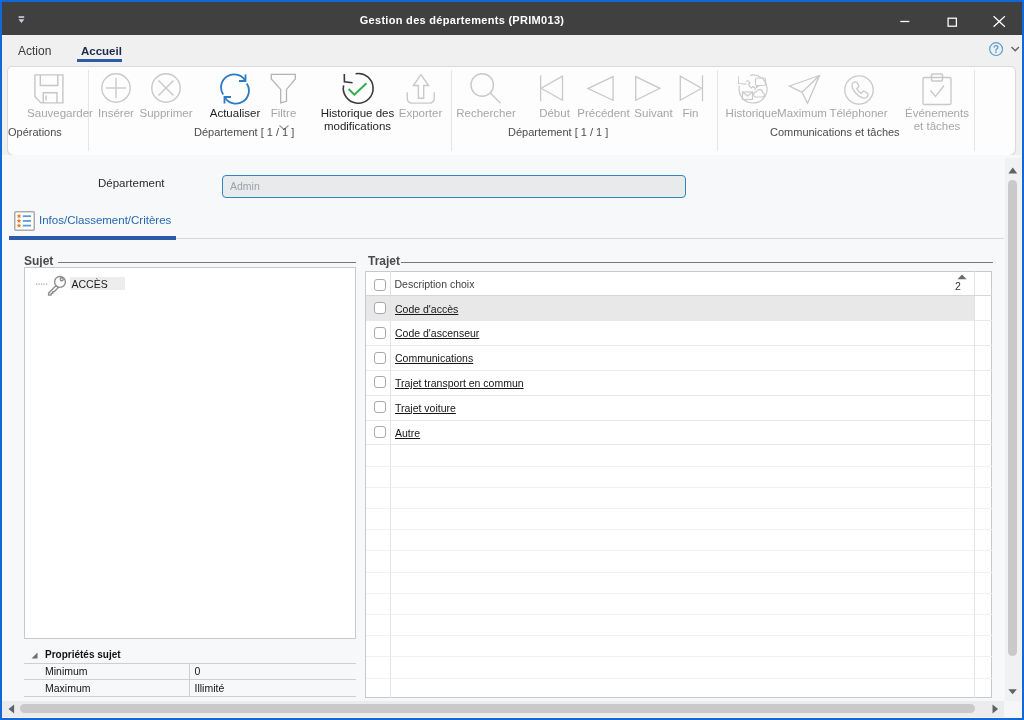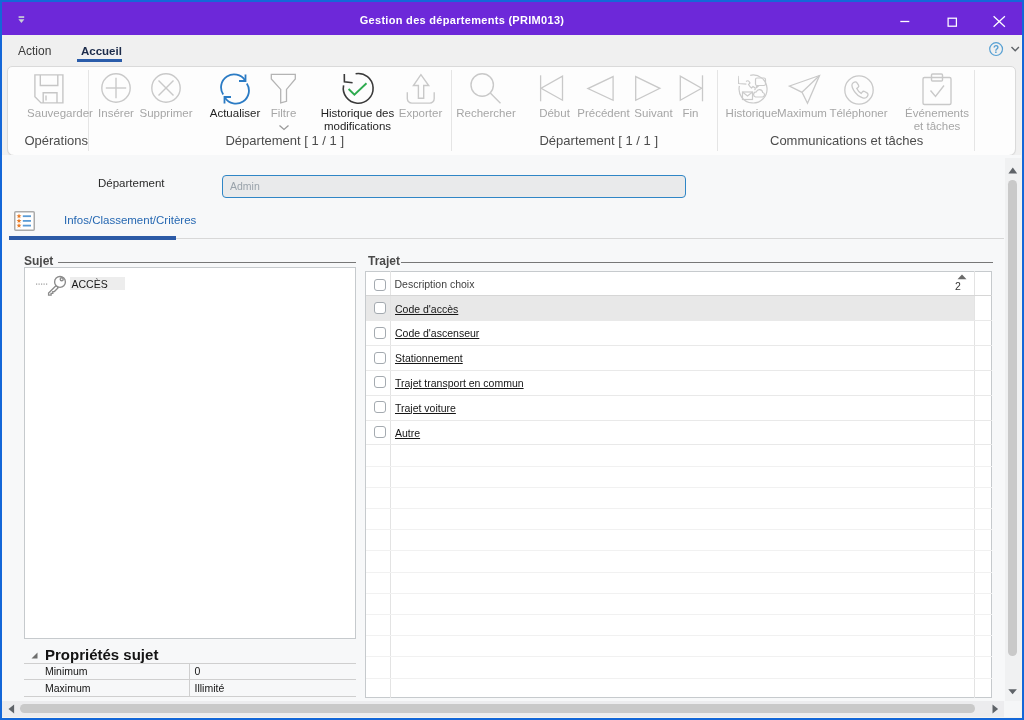--- a/index.html
+++ b/index.html
@@ -1,42 +1,42 @@
 <!DOCTYPE html>
 <html><head>
 <meta charset="utf-8">
 <style>
 * { margin:0; padding:0; box-sizing:border-box; }
 html,body { width:1024px; height:720px; overflow:hidden; background:#fff;
   font-family:"Liberation Sans", sans-serif; }
 .abs { position:absolute; }
 #frame { left:0; top:0; width:1024px; height:720px; border:2px solid #1467d8; z-index:90; pointer-events:none; }
-#titlebar { left:2px; top:2px; width:1020px; height:33px; background:#6d28d9; }
+#titlebar { left:2px; top:2px; width:1020px; height:33px; background:#404040; }
 #title { left:200px; top:12px; width:520px; text-align:center; color:#fff; font-size:11px; font-weight:bold; line-height:13px; letter-spacing:0.3px; }
 #menubar { left:2px; top:35px; width:1020px; height:27px; background:#f0f0f0; }
 .menu { top:43.5px; font-size:12px; line-height:14px; color:#3a3a3a; }
 #accueil { font-weight:bold; font-size:11.5px; color:#1c2b4a; }
 #accueil-line { left:77px; top:59px; width:45px; height:3px; background:#2a5caa; }
 #ribbon { left:7px; top:66px; width:1009px; height:89.5px; background:#fdfdfd; border:1px solid #dadada; border-radius:5px 5px 7px 7px; box-shadow:0 1px 1px rgba(0,0,0,0.05); }
 .rsep { top:70px; width:1px; height:81px; background:#e5e5e5; }
 .rlbl { top:106.5px; font-size:11.5px; color:#a6a6a6; text-align:center; line-height:13px; white-space:nowrap; }
 .rlbl.on { color:#1f1f1f; }
-.glbl { top:134px; font-size:13px; color:#4c4c4c; text-align:right; line-height:13px; white-space:nowrap; }
+.glbl { top:126px; font-size:11px; color:#4c4c4c; text-align:left; line-height:13px; white-space:nowrap; }
 #content { left:2px; top:155px; width:1020px; height:563px; background:#f7f8f9; }
 #deptlbl { left:98px; top:176.5px; width:120px; text-align:left; font-size:11.5px; line-height:13px; color:#2b2b2b; }
 #deptinput { left:222px; top:174.5px; width:464px; height:23px; background:#e9eaeb; border:1.5px solid #2f86c6; border-radius:4px; font-size:10.5px; color:#99a2aa; line-height:20px; padding-left:7px; }
-#tabtext { left:39px; top:213.5px; font-size:11.5px; line-height:13px; color:#2668b2;margin-left:25px; }
+#tabtext { left:39px; top:213.5px; font-size:11.5px; line-height:13px; color:#2668b2; }
 #tabline { left:9px; top:236px; width:167px; height:3.5px; background:#2c5aa6; }
 #tabgray { left:176px; top:238px; width:828px; height:1px; background:#d8d8d8; }
 .grplbl { font-size:12px; font-weight:bold; line-height:13px; color:#4a4a4a; }
 .grpline { height:1px; background:#777; }
 #sujetbox { left:23.5px; top:266.5px; width:332px; height:372.5px; background:#fff; border:1px solid #c6cacd; }
 #accsel { left:69.5px; top:276.5px; width:55px; height:13.5px; background:#ededed; }
 #acctxt { left:71.5px; top:277.5px; font-size:10.5px; line-height:12px; color:#191919; }
-#propshdr { left:45px; top:647.5px; font-size:15px; font-weight:bold; line-height:13px; color:#141414; }
+#propshdr { left:45px; top:647.5px; font-size:10px; font-weight:bold; line-height:13px; color:#141414; }
 .pline { left:23.5px; width:332px; height:1px; background:#cfcfcf; }
 .ptxt { font-size:10.5px; line-height:12px; color:#141414; }
 #table { left:365px; top:270.5px; width:627px; height:427.5px; background:#fff; border:1px solid #c6cacd; }
 .tvline { top:270.5px; width:1px; height:427.5px; background:#e3e3e3; }
 .trow-line { left:365.5px; width:626px; height:1px; background:#e9e9e9; }
 .trow-faint { left:365.5px; width:626px; height:1px; background:#f1f1f1; }
 #row1bg { left:366px; top:296px; width:607.5px; height:24px; background:#e8e8e8; }
 .cb { left:373.5px; width:12px; height:12px; border:1px solid #a4aab0; border-radius:3px; background:#fff; }
 .ttext { left:395px; font-size:10.5px; line-height:12px; color:#161616; white-space:nowrap;text-decoration:underline; }
 #thdr { left:394.5px; top:277.7px; font-size:10.5px; line-height:12px; color:#3f3f3f; }
@@ -313,21 +313,21 @@
 <div class="abs cb" style="top:376.3px"></div>
 <div class="abs cb" style="top:401.1px"></div>
 <div class="abs cb" style="top:425.9px"></div>
 <div class="abs" id="thdr">Description choix</div>
 <svg class="abs" style="left:957px;top:274px" width="10" height="6" viewBox="0 0 10 6">
     <path d="M5 0.6 L9.5 5.2 H0.5 Z" fill="#6a6a6a"></path>
   </svg>
 <div class="abs" id="sort2">2</div>
 <div class="abs ttext" style="top:302.6px">Code d'accès</div>
 <div class="abs ttext" style="top:327.4px">Code d'ascenseur</div>
-<div class="abs ttext" style="top:352.2px">Stationnement</div>
+<div class="abs ttext" style="top:352.2px">Communications</div>
 <div class="abs ttext" style="top:377px">Trajet transport en commun</div>
 <div class="abs ttext" style="top:401.8px">Trajet voiture</div>
 <div class="abs ttext" style="top:426.6px">Autre</div>
 
 <div class="abs" id="vscroll"></div>
 <svg class="abs" style="left:1007.5px;top:167.3px" width="10" height="8" viewBox="0 0 10 8">
     <path d="M4.8 0.5 L9.2 6.6 H0.4 Z" fill="#5f6368"></path>
   </svg>
 <div class="abs" id="vthumb"></div>
 <svg class="abs" style="left:1007.7px;top:689px" width="10" height="6" viewBox="0 0 10 6">

